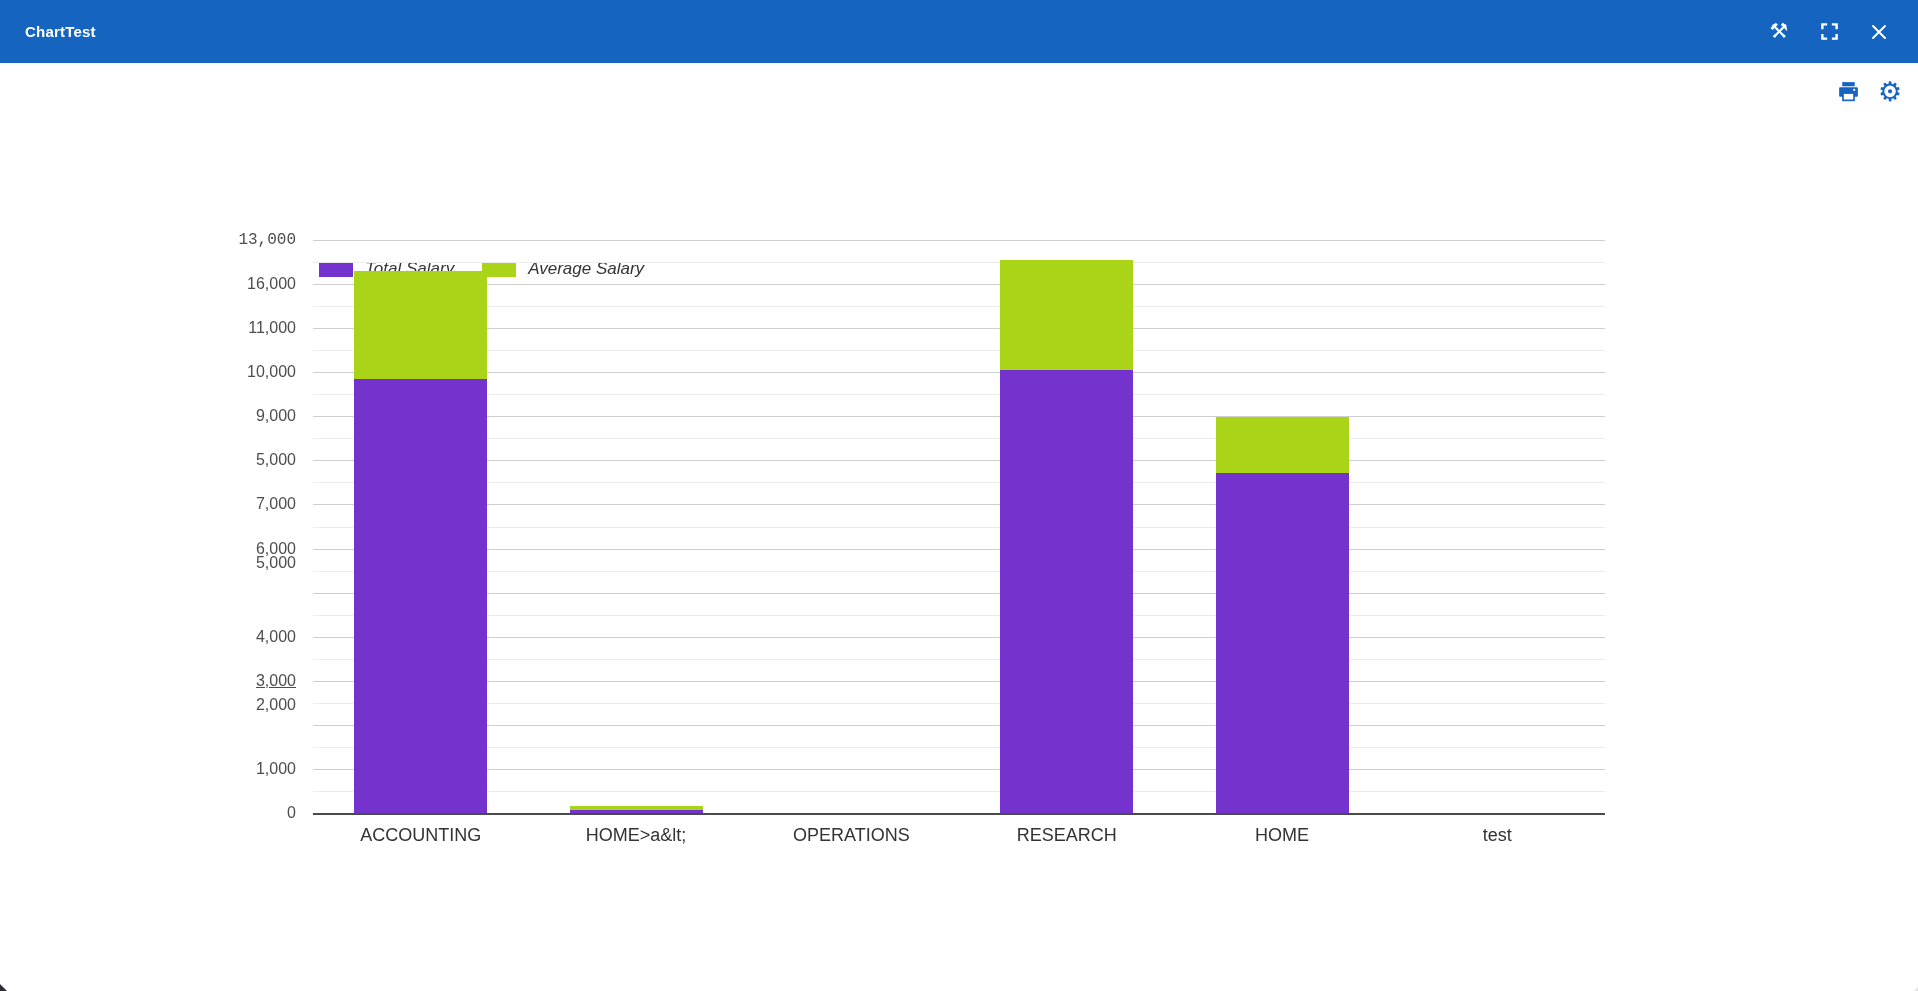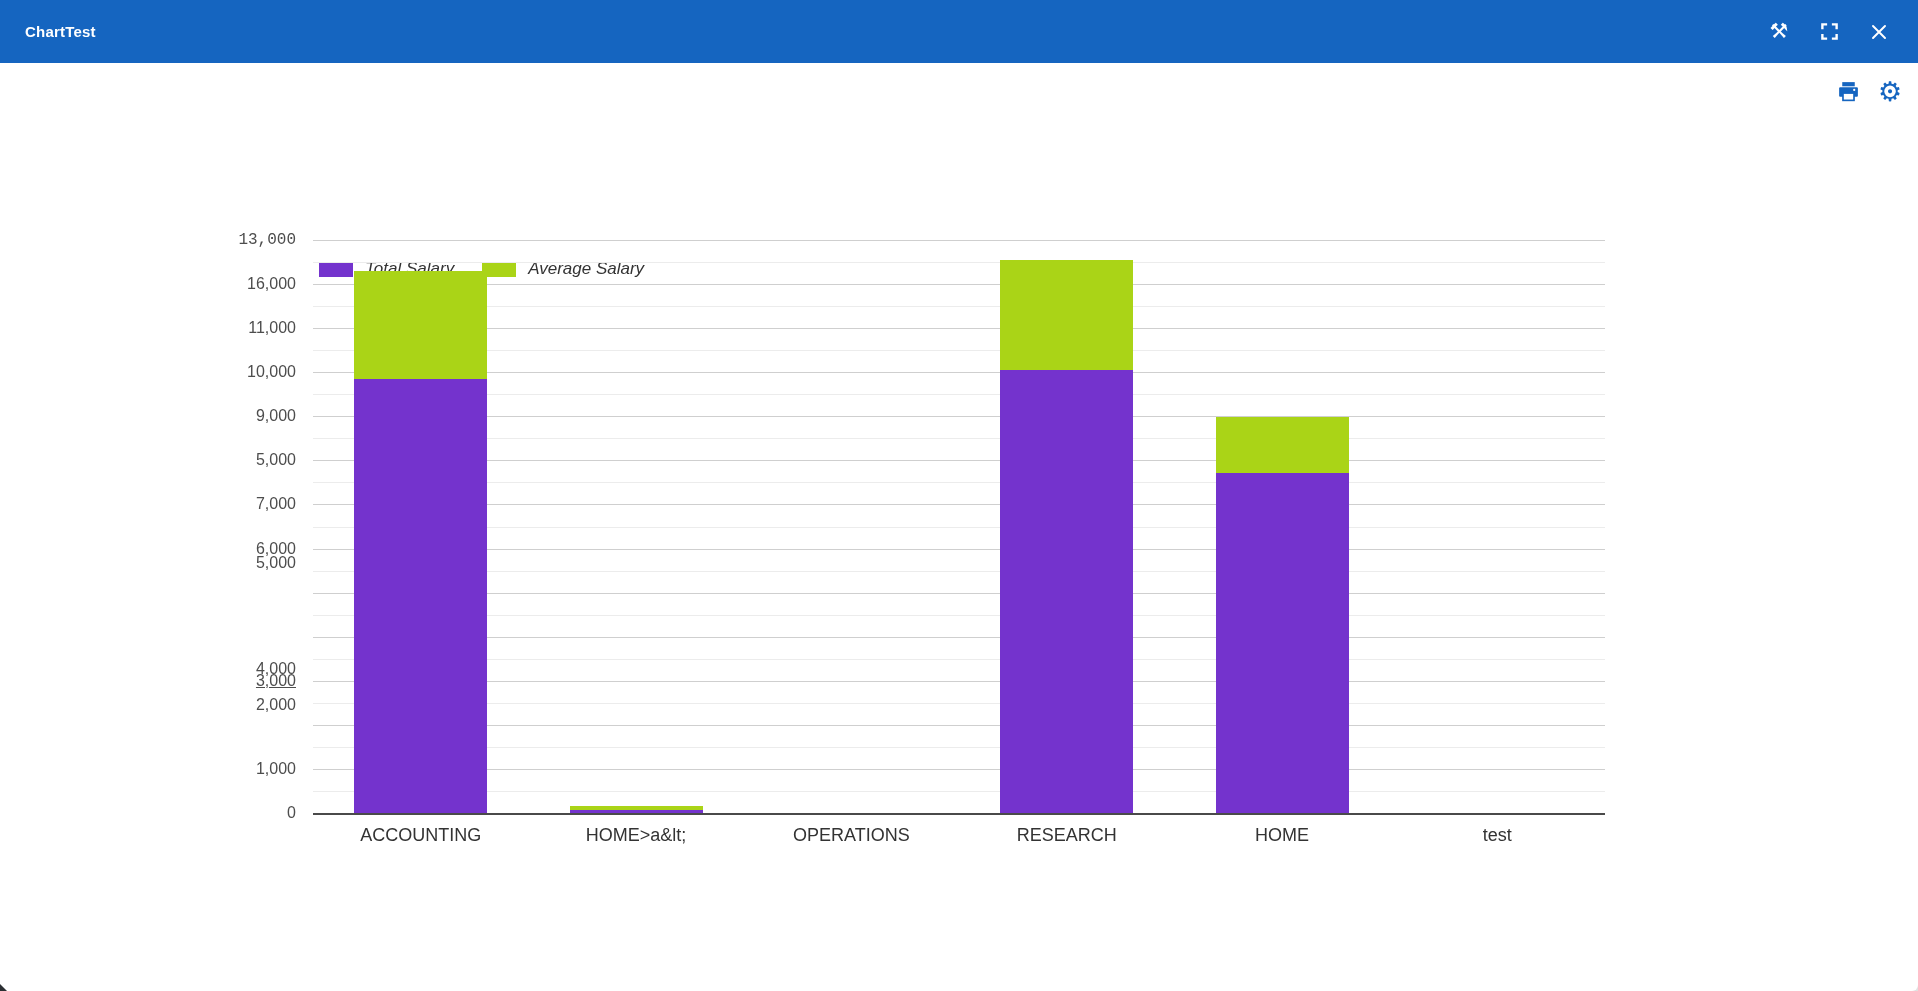--- a/index.html
+++ b/index.html
@@ -115,21 +115,21 @@
       <div class="gridline minor" style="left: 313px; width: 1292px; top: 287.192px;"></div>
       <div class="gridline major" style="left: 313px; width: 1292px; top: 265.154px;"></div>
       <div class="gridline minor" style="left: 313px; width: 1292px; top: 243.115px;"></div>
       <div class="gridline major" style="left: 313px; width: 1292px; top: 221.077px;"></div>
       <div class="gridline minor" style="left: 313px; width: 1292px; top: 199.038px;"></div>
       <div class="gridline major" style="left: 313px; width: 1292px; top: 177px;"></div>
       <div class="ytick" style="left: 200px; top: 740px;">0</div>
       <div class="ytick" style="left: 200px; top: 695.923px;">1,000</div>
       <div class="ytick" style="left: 200px; top: 632px;">2,000</div>
       <div class="ytick" style="left: 200px; top: 607.769px; text-decoration: underline;">3,000</div>
-      <div class="ytick" style="left: 200px; top: 563.692px; margin-top: 32px;">4,000</div>
+      <div class="ytick" style="left: 200px; top: 563.692px;">4,000</div>
       <div class="ytick" style="left: 200px; top: 490px;">5,000</div>
       <div class="ytick" style="left: 200px; top: 475.538px;">6,000</div>
       <div class="ytick" style="left: 200px; top: 431.462px;">7,000</div>
       <div class="ytick" style="left: 200px; top: 387.385px;">5,000</div>
       <div class="ytick" style="left: 200px; top: 343.308px;">9,000</div>
       <div class="ytick" style="left: 200px; top: 299.231px;">10,000</div>
       <div class="ytick" style="left: 200px; top: 255.154px;">11,000</div>
       <div class="ytick" style="left: 200px; top: 211.077px;">16,000</div>
       <div class="ytick" style="left: 200px; top: 167px; font-family: Liberation Mono, monospace;">13,000</div>
       <div class="bar-seg" style="left: 354.167px; width: 133px; top: 315.842px; height: 434.158px; background: rgb(116, 51, 205);"></div>

